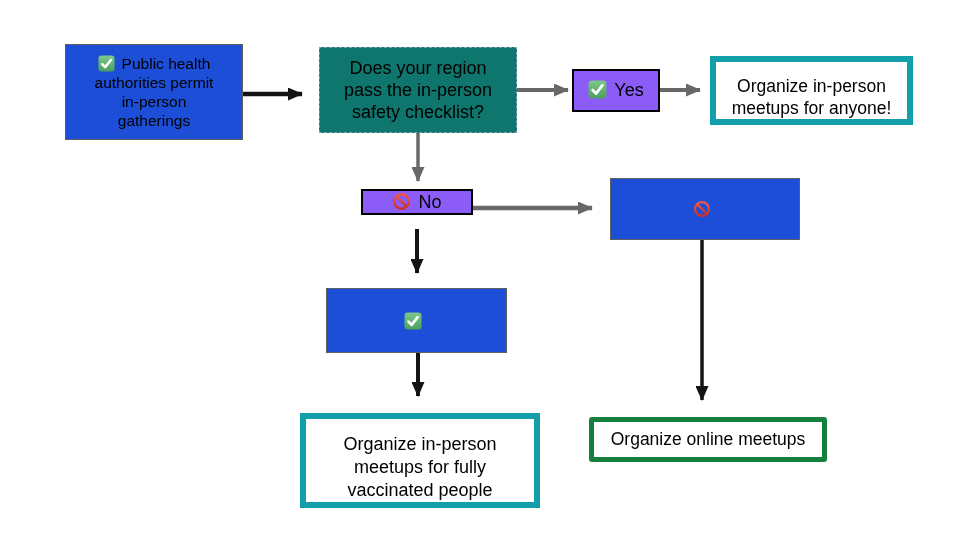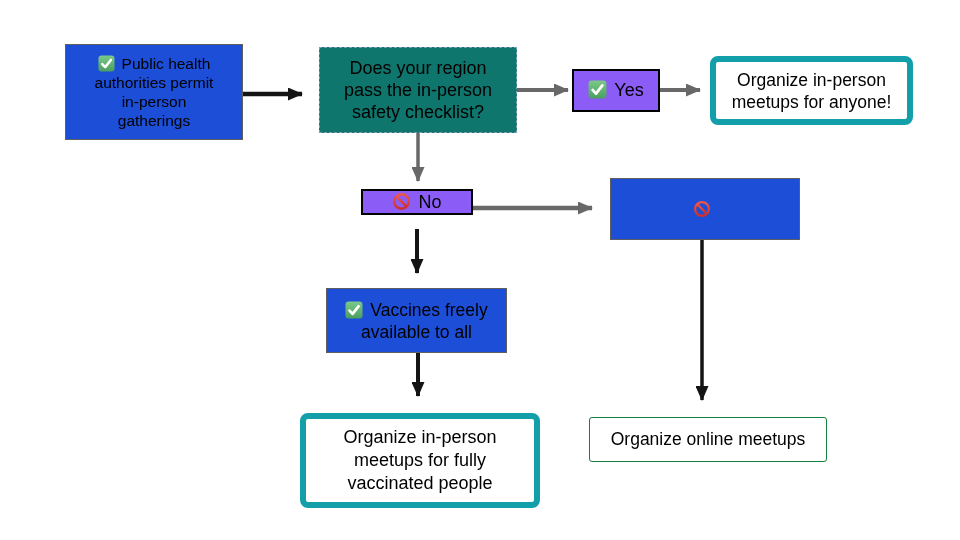--- a/index.html
+++ b/index.html
@@ -9,22 +9,22 @@
   }
   .arrow-layer{position:absolute;left:0;top:0;width:960px;height:540px;}
   .node{
     position:absolute;box-sizing:border-box;display:flex;align-items:center;justify-content:center;
     text-align:center;background:#fff;
   }
   .node .label{white-space:pre-line;}
   .gray-box{background:#1d4ed8;border:1.5px solid #5f5f5f;}
   .dashed-box{background:#0f766e;border:1.5px dashed #7f9cb2;align-items:center;}
   .plain-box{background:#8b5cf6;border:2px solid #000;}
-  .teal-box{background:#ffffff;border:6px solid #129faa;border-radius:8px;}
-  .blue-box{background:#ffffff;border:1px solid #15803d;border-radius:3px;}
+  .teal-box{background:#ffffff;border:6px solid #129faa;border-radius:0;align-items:flex-end;}
+  .blue-box{background:#ffffff;border:5px solid #15803d;border-radius:3px;}
 
   .icon{display:inline-block;vertical-align:-3px;margin-right:7px;line-height:0;}
 
   
   .n-public   {left:65px;  top:44px;  width:178px; height:96px; font-size:15.5px; line-height:19px; padding:2px 8px;}
   .n-question {left:319px; top:47px;  width:198px; height:86px; font-size:18px;   line-height:22px;}
   .n-yes      {left:572px; top:69px;  width:88px;  height:43px; font-size:18px;}
   .n-anyone   {left:710px; top:56px;  width:203px; height:69px; font-size:17.5px; line-height:22px;}
   .n-no       {left:361px; top:189px; width:112px; height:26px; font-size:18px;}
   .n-limited  {left:610px; top:178px; width:190px; height:62px; font-size:17.5px; line-height:22px;}
@@ -127,22 +127,21 @@
     </div>
   </div>
 
   <div class="node gray-box n-vaccines">
     <div>
       <span class="icon">
         <svg width="18" height="18" viewBox="0 0 18 18">
             <rect x="0.5" y="0.5" width="17" height="17" rx="3.2" fill="url(#gcheck)"></rect>
             <path d="M4.5 9.6 L7.6 12.9 L13.6 5.2" stroke="#fff" stroke-width="2.7" fill="none" stroke-linecap="round" stroke-linejoin="round"></path>
           </svg>
-      </span><span class="label">Vaccines freely
-available to all</span>
+      </span>
     </div>
   </div>
 
   <div class="node teal-box n-fully">
     <div><span class="label">Organize in-person
 meetups for fully
 vaccinated people</span></div>
   </div>
 
   <div class="node blue-box n-online">

